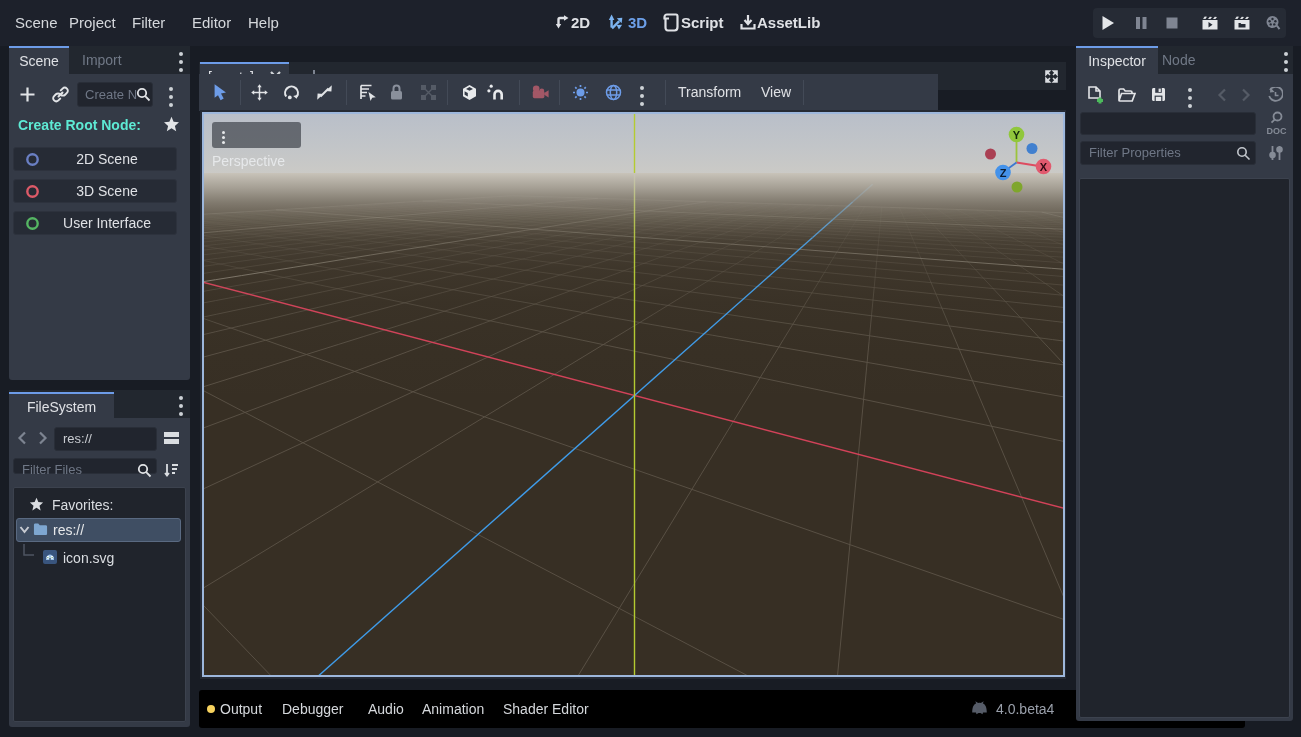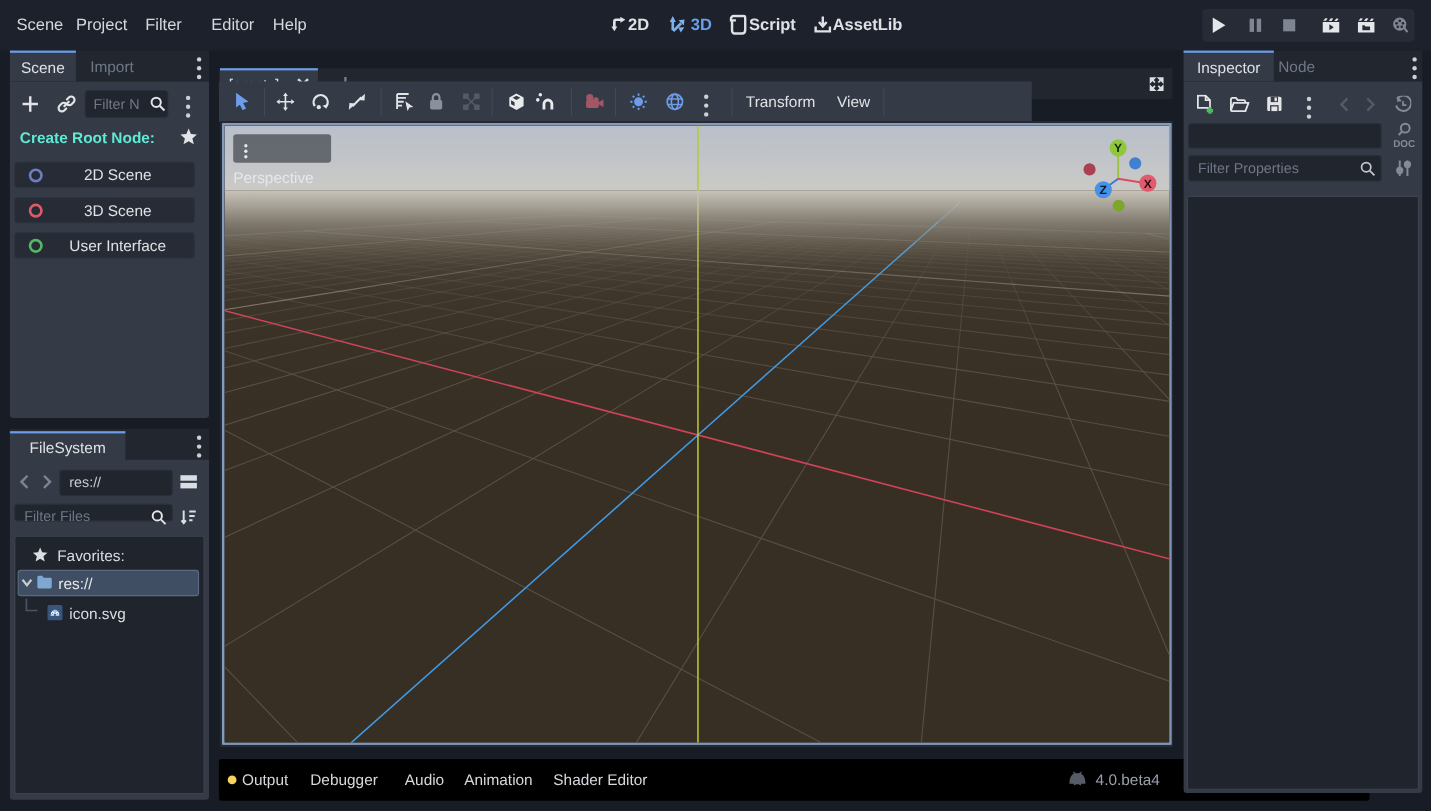--- a/index.html
+++ b/index.html
@@ -108,21 +108,21 @@
   <svg class="abs" style="left:10px;top:12px" width="17" height="17" viewBox="0 0 17 17">
       <path d="M8.5 1.5 L8.5 15.5 M1.5 8.5 L15.5 8.5" stroke="#e2e4e7" stroke-width="2.2"></path>
     </svg>
   <svg class="abs" style="left:43px;top:12px" width="17" height="17" viewBox="0 0 17 17">
       <g stroke="#e2e4e7" stroke-width="2" fill="none" stroke-linecap="round">
         <path d="M6.5 10.5 L10.5 6.5"></path>
         <path d="M8.8 4.4 L10.6 2.6 a3 3 0 0 1 4.3 4.3 L13.1 8.7 a3 3 0 0 1 -4.3 0"></path>
         <path d="M8.2 12.6 L6.4 14.4 a3 3 0 0 1 -4.3 -4.3 L3.9 8.3 a3 3 0 0 1 4.3 0"></path>
       </g>
     </svg>
-  <div class="input" style="left:68px;top:8px;width:76px;height:25px;line-height:23px;padding-left:7px">Filter N</div>
+  <div class="input" style="left:68px;top:8px;width:76px;height:25px;line-height:23px;padding-left:7px">Create N</div>
   <svg class="abs" style="left:127px;top:13px" width="15" height="15" viewBox="0 0 15 15">
       <circle cx="6" cy="6" r="4.2" stroke="#e2e4e7" stroke-width="1.8" fill="none"></circle>
       <path d="M9.2 9.2 L13.5 13.5" stroke="#e2e4e7" stroke-width="1.8"></path>
     </svg>
   <div class="dots3" style="left:160px;top:13px">
       <i></i>
       <i></i>
       <i></i>
     </div>
   <div class="abs" style="left:9px;top:43px;font-size:14px;font-weight:bold;color:#5eead4">Create Root Node:</div>

